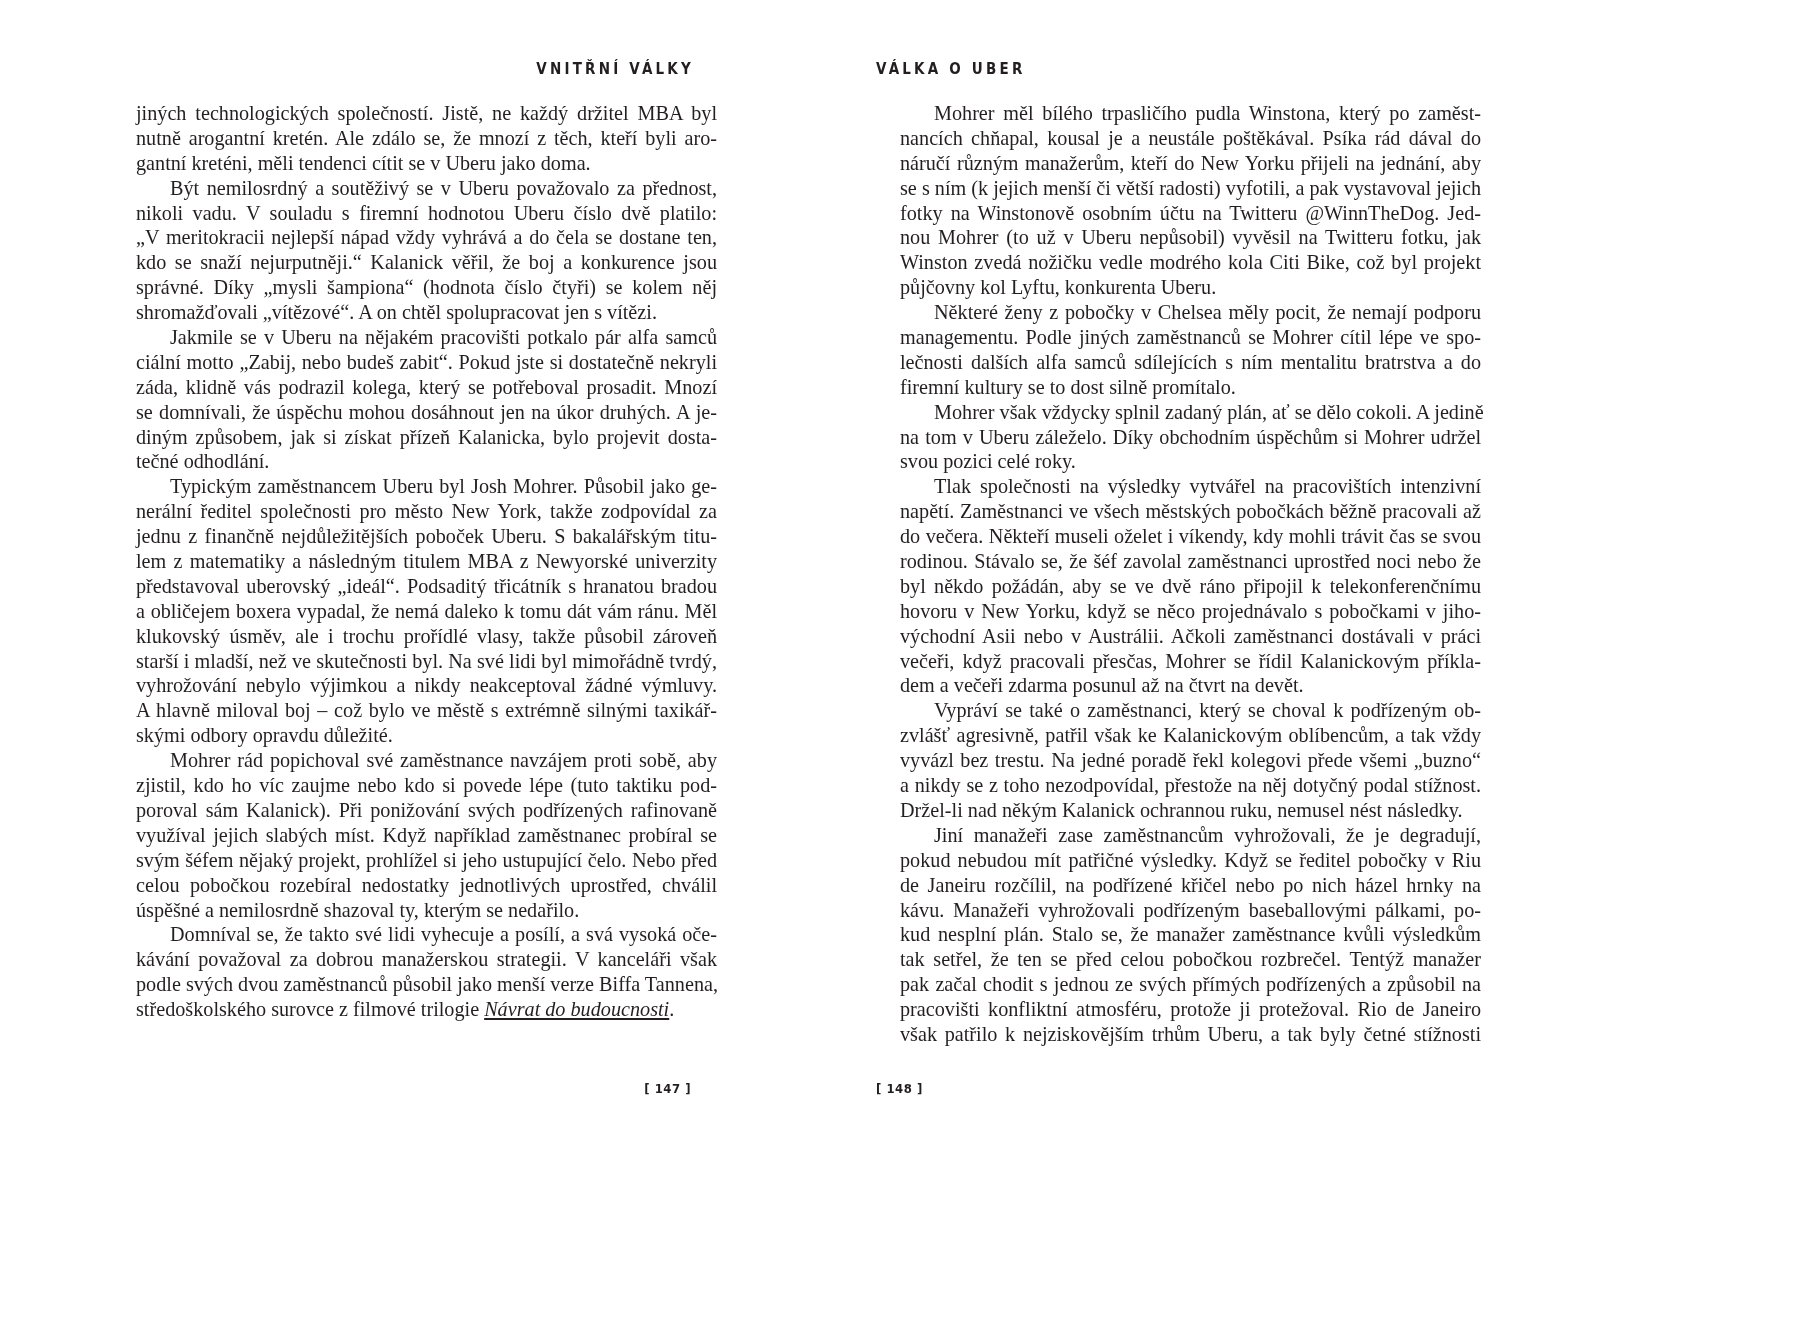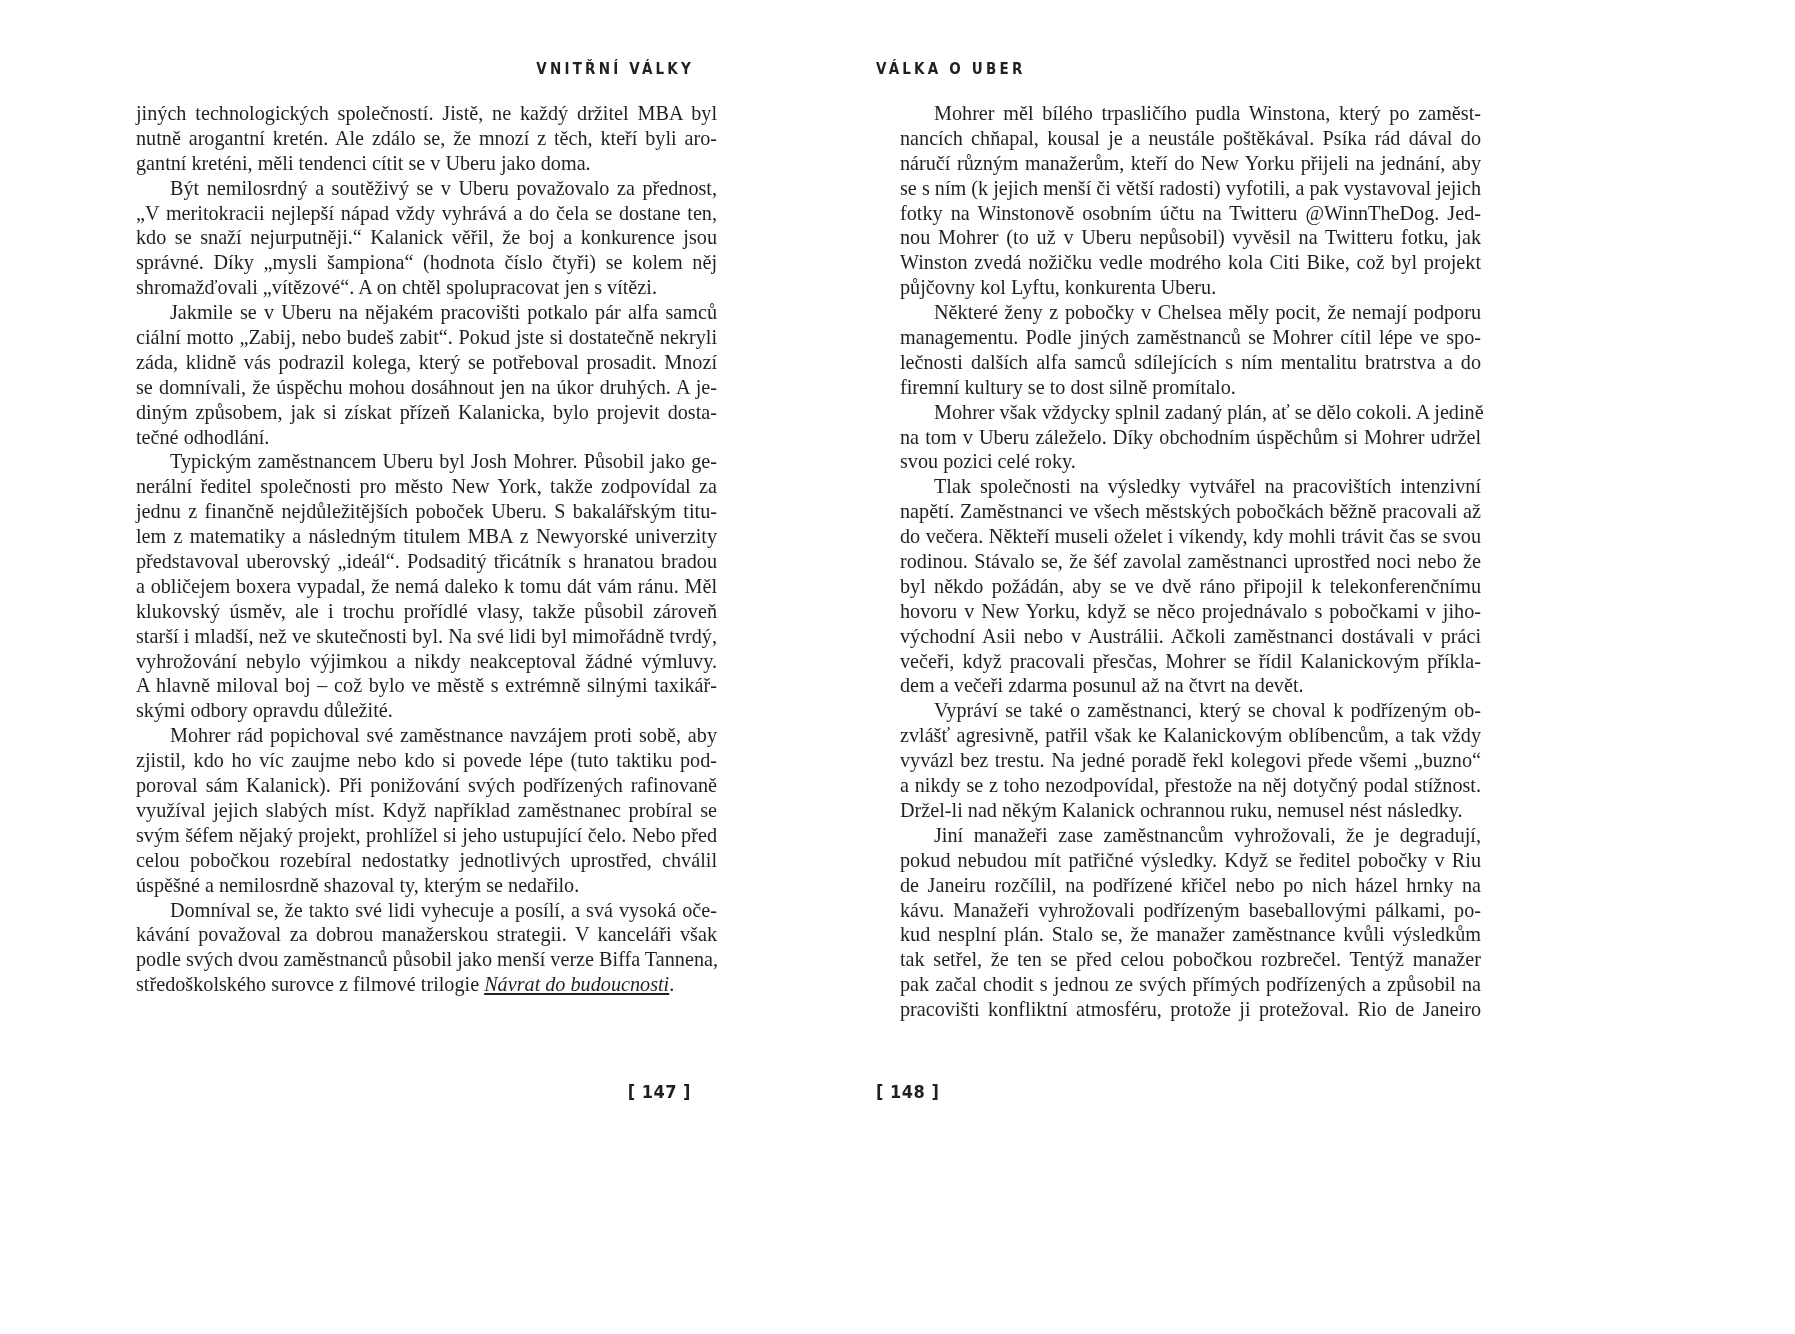--- a/index.html
+++ b/index.html
@@ -62,37 +62,38 @@
   .line.indent {
     padding-left: 34px;
   }
   .line i { font-style: italic; text-decoration: underline; }
 
   .folio {
     position: absolute;
     top: 1081px;
     font-family: "DejaVu Sans Condensed", "DejaVu Sans", sans-serif;
     font-weight: bold;
-    font-size: 18px;
+    font-size: 13px;
     color: #231f20;
     letter-spacing: 0.5px;
   }
   .page-left .folio { right: 206px; }
   .page-right .folio { left: -21px; }
 </style>
 </head>
 <body>
 
 <div class="page page-left">
   <div class="running-head">VNITŘNÍ VÁLKY</div>
   <div class="text-column" id="left-body">
       <span class="line">jiných technologických společností. Jistě, ne každý držitel MBA byl</span>
       <span class="line">nutně arogantní kretén. Ale zdálo se, že mnozí z těch, kteří byli aro-</span>
       <span class="line last">gantní kreténi, měli tendenci cítit se v Uberu jako doma.</span>
       <span class="line indent">Být nemilosrdný a soutěživý se v Uberu považovalo za přednost,</span>
+      <span class="line">nikoli vadu. V souladu s firemní hodnotou Uberu číslo dvě platilo:</span>
       <span class="line">„V meritokracii nejlepší nápad vždy vyhrává a do čela se dostane ten,</span>
       <span class="line">kdo se snaží nejurputněji.“ Kalanick věřil, že boj a konkurence jsou</span>
       <span class="line">správné. Díky „mysli šampiona“ (hodnota číslo čtyři) se kolem něj</span>
       <span class="line last">shromažďovali „vítězové“. A on chtěl spolupracovat jen s vítězi.</span>
       <span class="line indent">Jakmile se v Uberu na nějakém pracovišti potkalo pár alfa samců</span>
       <span class="line">ciální motto „Zabij, nebo budeš zabit“. Pokud jste si dostatečně nekryli</span>
       <span class="line">záda, klidně vás podrazil kolega, který se potřeboval prosadit. Mnozí</span>
       <span class="line">se domnívali, že úspěchu mohou dosáhnout jen na úkor druhých. A je-</span>
       <span class="line">diným způsobem, jak si získat přízeň Kalanicka, bylo projevit dosta-</span>
       <span class="line last">tečné odhodlání.</span>
@@ -155,15 +156,16 @@
       <span class="line">a nikdy se z toho nezodpovídal, přestože na něj dotyčný podal stížnost.</span>
       <span class="line last">Držel-li nad někým Kalanick ochrannou ruku, nemusel nést následky.</span>
       <span class="line indent">Jiní manažeři zase zaměstnancům vyhrožovali, že je degradují,</span>
       <span class="line">pokud nebudou mít patřičné výsledky. Když se ředitel pobočky v Riu</span>
       <span class="line">de Janeiru rozčílil, na podřízené křičel nebo po nich házel hrnky na</span>
       <span class="line">kávu. Manažeři vyhrožovali podřízeným baseballovými pálkami, po-</span>
       <span class="line">kud nesplní plán. Stalo se, že manažer zaměstnance kvůli výsledkům</span>
       <span class="line">tak setřel, že ten se před celou pobočkou rozbrečel. Tentýž manažer</span>
       <span class="line">pak začal chodit s jednou ze svých přímých podřízených a způsobil na</span>
       <span class="line">pracovišti konfliktní atmosféru, protože ji protežoval. Rio de Janeiro</span>
+      <span class="line">však patřilo k nejziskovějším trhům Uberu, a tak byly četné stížnosti</span>
     </div>
   <div class="folio">[ 148 ]</div>
 </div>
 
 </body></html>

